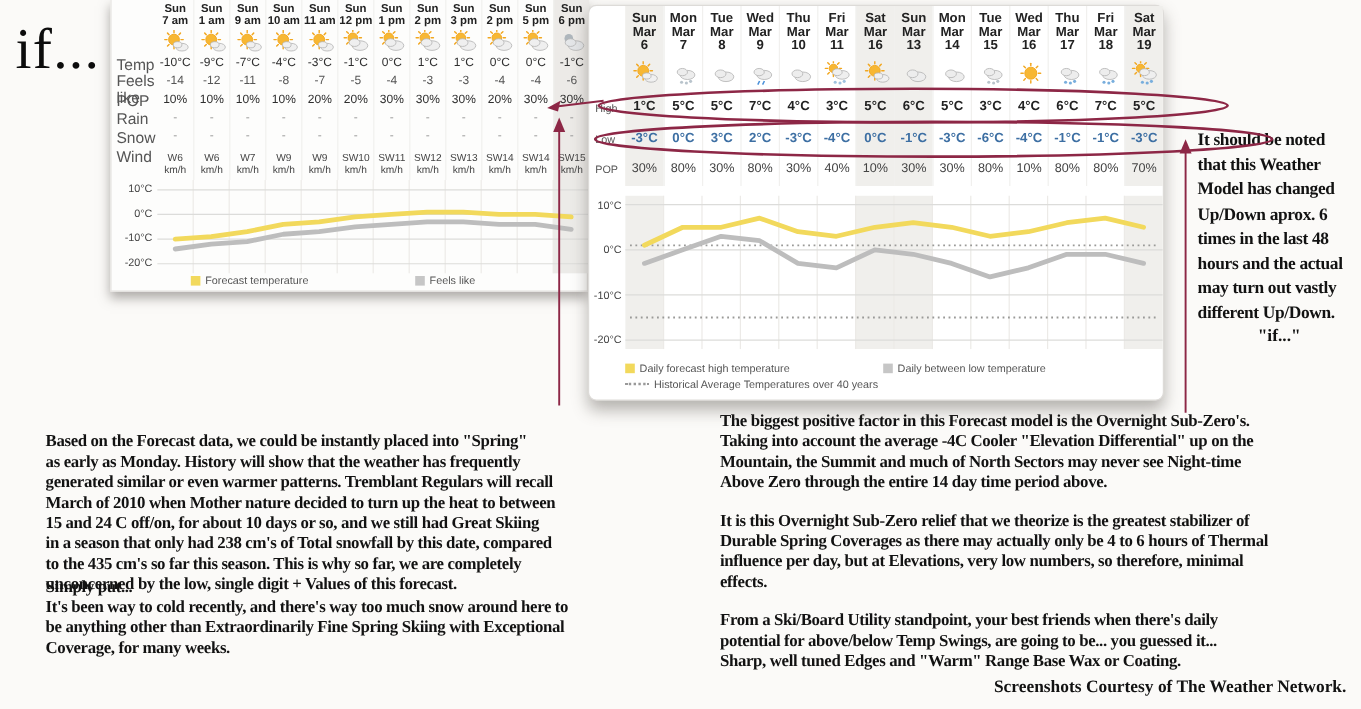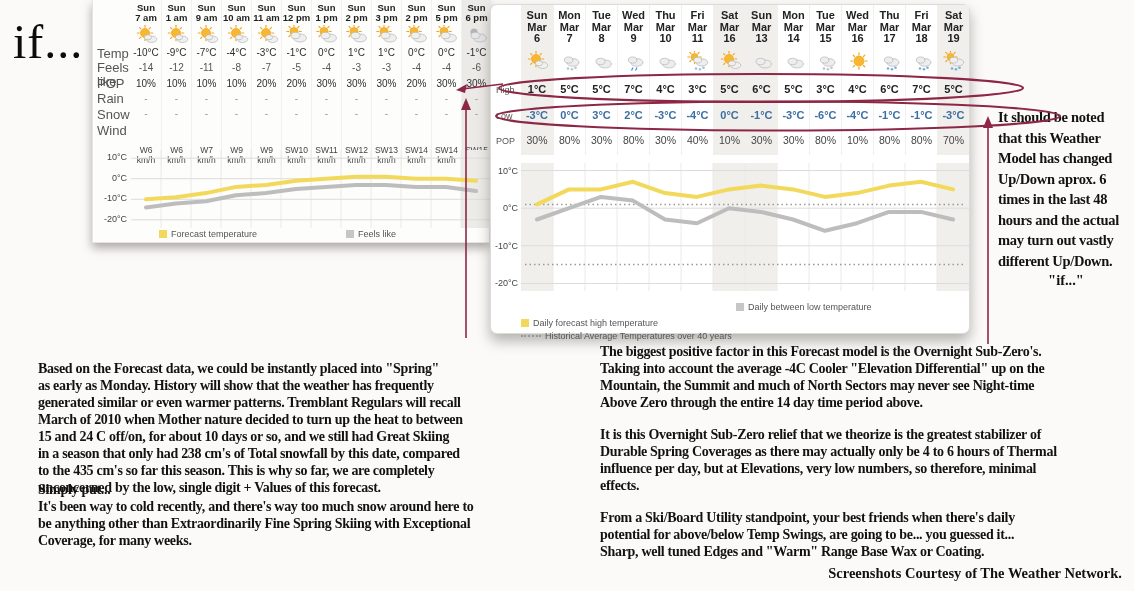--- a/index.html
+++ b/index.html
@@ -41,21 +41,21 @@
   .h-col:first-child{border-left:none;}
   .h-col.shaded{background:#eceae7;}
   .h-head{height:22px;font-weight:bold;font-size:9.5px;line-height:10px;padding-top:3px;color:#222;}
   .h-icon{height:24px;padding-top:3px;}
   .h-cell{font-size:10px;color:#2e2e2e;}
   .h-temp{height:15px;line-height:14px;}
   .h-feels{height:15px;line-height:13px;color:#555;}
   .h-pop{height:16px;line-height:15px;}
   .h-dash{height:15px;line-height:13px;color:#9a9a9a;}
   .h-snow{height:17px;}
-  .h-wind{height:26px;font-size:8.5px;line-height:9.5px;color:#444;padding-top:3px;margin-top:19px;}
+  .h-wind{height:26px;font-size:8.5px;line-height:9.5px;color:#444;padding-top:3px;}
   .h-chart{position:absolute;left:0;top:150px;width:398px;height:80px;}
   .h-chart svg{position:absolute;left:38px;top:0;}
   .ytick{position:absolute;left:0;width:34px;text-align:right;font-size:9px;color:#444;}
   .h-legend{position:absolute;left:38px;top:229px;width:360px;font-size:9px;color:#555;}
   .h-leg-item1{position:absolute;left:28px;top:0;}
   .h-leg-item2{position:absolute;left:215px;top:0;}
 
   
   .day-panel{position:absolute;left:490px;top:4px;width:480px;height:330px;background:#ffffff;
              border:1px solid #dddbd8;border-radius:7px;box-shadow:0 7px 13px rgba(95,90,85,.45);z-index:5;}
@@ -72,21 +72,21 @@
   .d-head{height:44px;font-weight:bold;font-size:11px;line-height:11.5px;padding-top:5px;color:#222;}
   .d-icon{height:26px;padding-top:2px;}
   .d-cell{font-size:11px;}
   .d-high{height:27px;line-height:28px;font-weight:bold;color:#222;}
   .d-low{height:27px;line-height:26px;font-weight:bold;color:#3d6fa3;}
   .d-pop{height:26px;line-height:23px;font-size:10.5px;color:#444;}
   .d-chart{position:absolute;left:0;top:158px;width:480px;height:130px;}
   .d-chart svg{position:absolute;left:30px;top:0;}
   .d-ytick{position:absolute;left:0;width:27px;text-align:right;font-size:9px;color:#444;}
   .d-legend{position:absolute;left:30px;top:297px;width:448px;font-size:9px;color:#555;}
-  .d-leg-left{position:absolute;left:0;top:16px;}
+  .d-leg-left{position:absolute;left:0;top:0;}
   .d-leg-left div{margin-bottom:3px;}
   .d-leg-right{position:absolute;left:215px;top:0;}
 
   .sw{display:inline-block;width:8px;height:8px;margin-right:4px;vertical-align:-1px;}
   .sw-yellow{background:#f2d95c;}
   .sw-gray{background:#c6c6c6;}
   .sw-dotted{display:inline-block;width:20px;height:0;border-top:2px dotted #999;margin-right:4px;vertical-align:2px;}
 
   .overlay{position:absolute;left:0;top:0;z-index:20;pointer-events:none;}
 </style>

